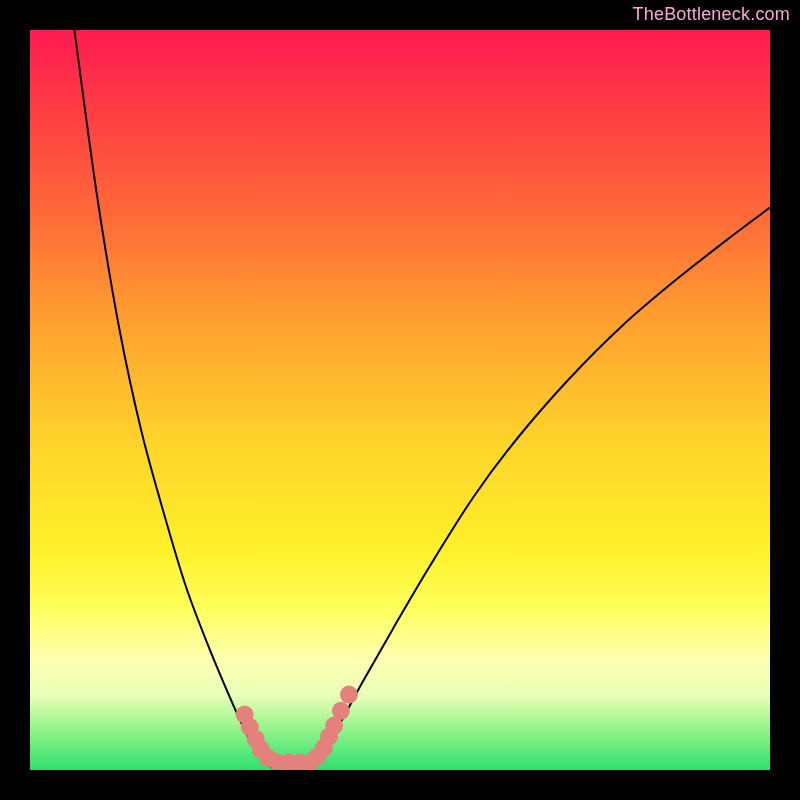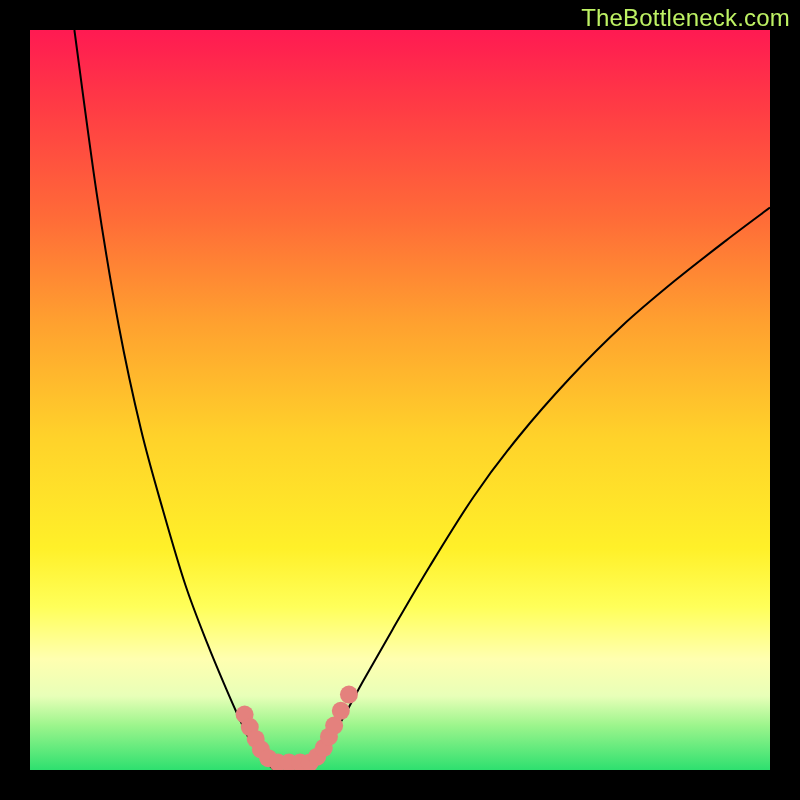--- a/index.html
+++ b/index.html
@@ -37,22 +37,22 @@
       #ffffb0 85%,
       #e8ffb8 90%,
       #9cf58c 94%,
       #2ee06f 100%
     );
   }
   .watermark {
     position: absolute;
     top: 4px;
     right: 10px;
-    color: #bef264;
-    font-size: 24px;
+    color: #f9a8d4;
+    font-size: 18px;
     font-weight: 500;
     letter-spacing: 0.2px;
     z-index: 5;
   }
   svg.curves {
     position: absolute;
     top: 0;
     left: 0;
     width: 740px;
     height: 740px;

